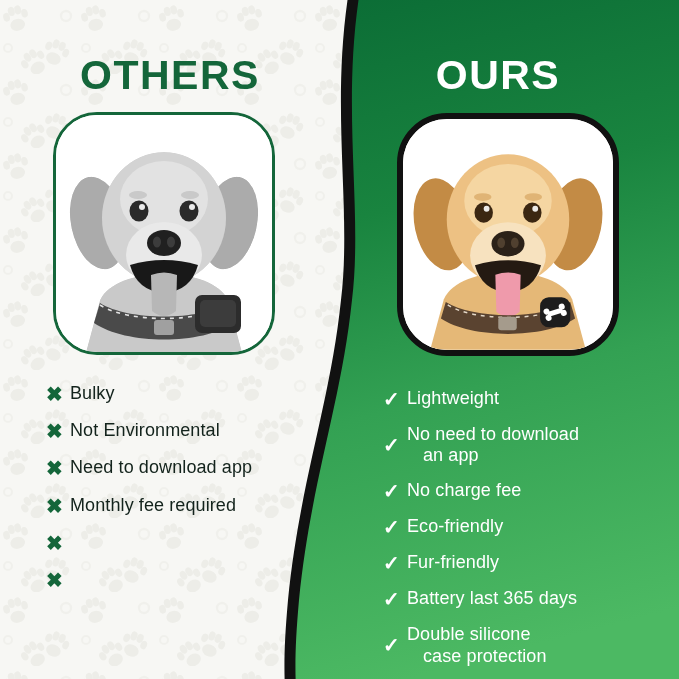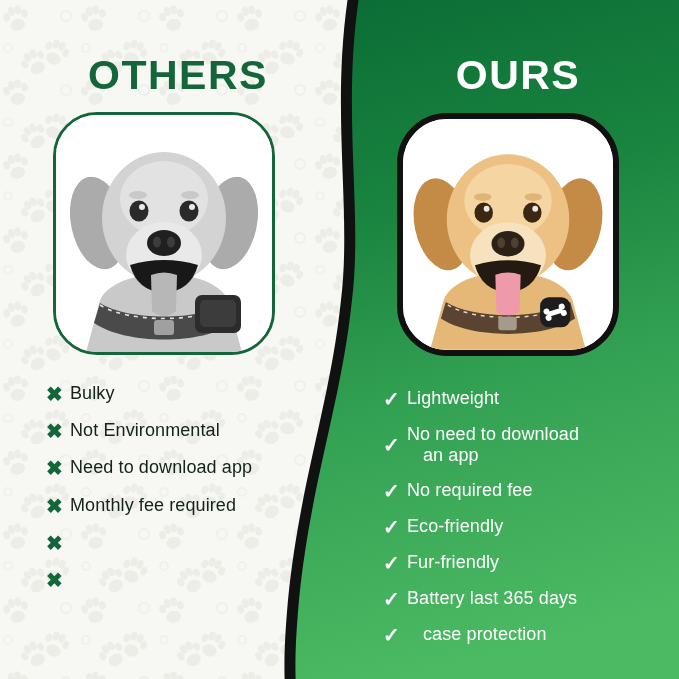--- a/index.html
+++ b/index.html
@@ -48,26 +48,26 @@
   
   .title {
     position:absolute;
     font-weight:700;
     letter-spacing:1.5px;
     font-size:41px;
     line-height:1;
     white-space:nowrap;
   }
   .title-others {
-    left:8px; top:55px; width:340px;
+    left:0; top:55px; width:340px;
     text-align:center;
     color:#14663a;
   }
   .title-ours {
-    left:358px; top:55px; width:320px;
+    left:338px; top:55px; width:320px;
     text-align:center;
     color:#ffffff;
   }
 
   
   .frame {
     position:absolute;
     overflow:hidden;
     background:#ffffff;
   }
@@ -308,41 +308,42 @@
       <div class="row two-line">
         <span class="mark mark-v">✓</span>
         <span class="txt txt-white">
           <span>No need to download</span>
           <span class="txt-line2">an app</span>
         </span>
       </div>
 
       <div class="row">
         <span class="mark mark-v">✓</span>
-        <span class="txt txt-white">No required fee</span>
+        <span class="txt txt-white">No charge fee</span>
       </div>
 
       <div class="row">
         <span class="mark mark-v">✓</span>
         <span class="txt txt-white">Eco-friendly</span>
       </div>
 
       <div class="row">
         <span class="mark mark-v">✓</span>
         <span class="txt txt-white">Fur-friendly</span>
       </div>
 
       <div class="row">
         <span class="mark mark-v">✓</span>
         <span class="txt txt-white">Battery last 365 days</span>
       </div>
 
       <div class="row two-line">
         <span class="mark mark-v">✓</span>
         <span class="txt txt-white">
+          <span>Double silicone</span>
           <span class="txt-line2">case protection</span>
         </span>
       </div>
 
     </div>
 
   </div>
 </div>
 
 </body></html>

